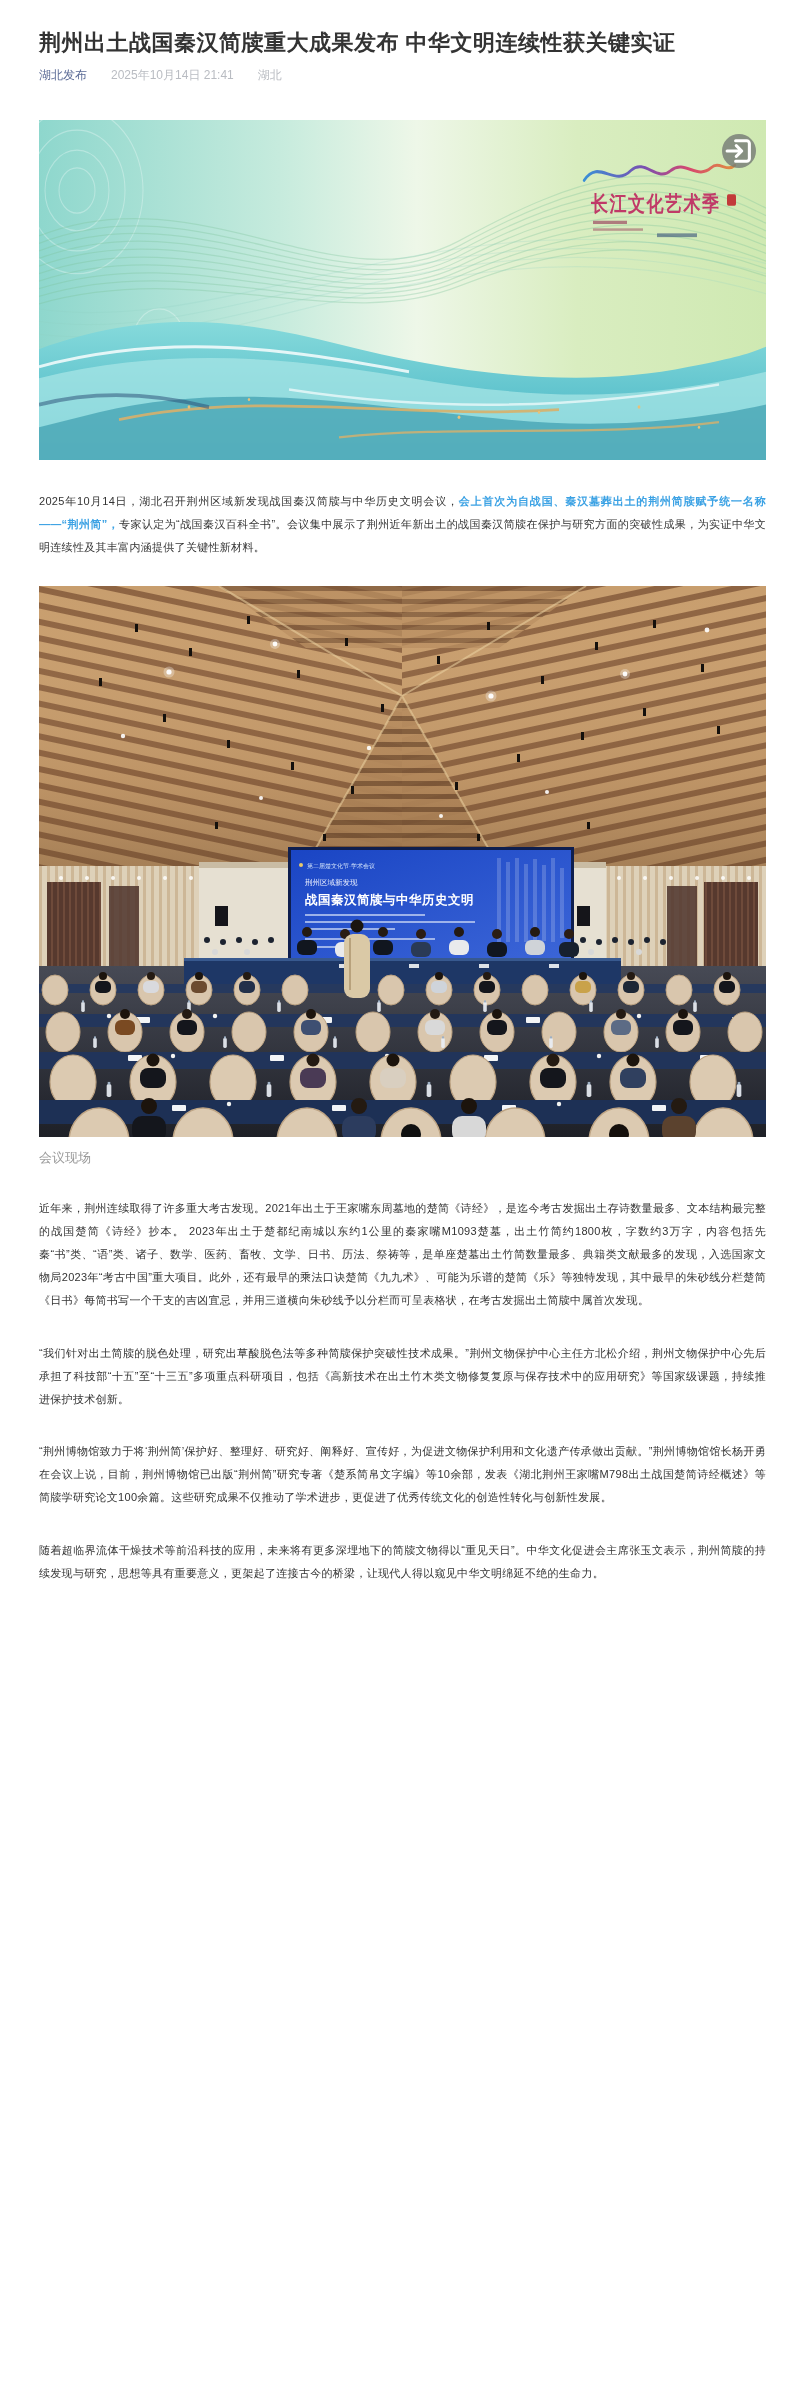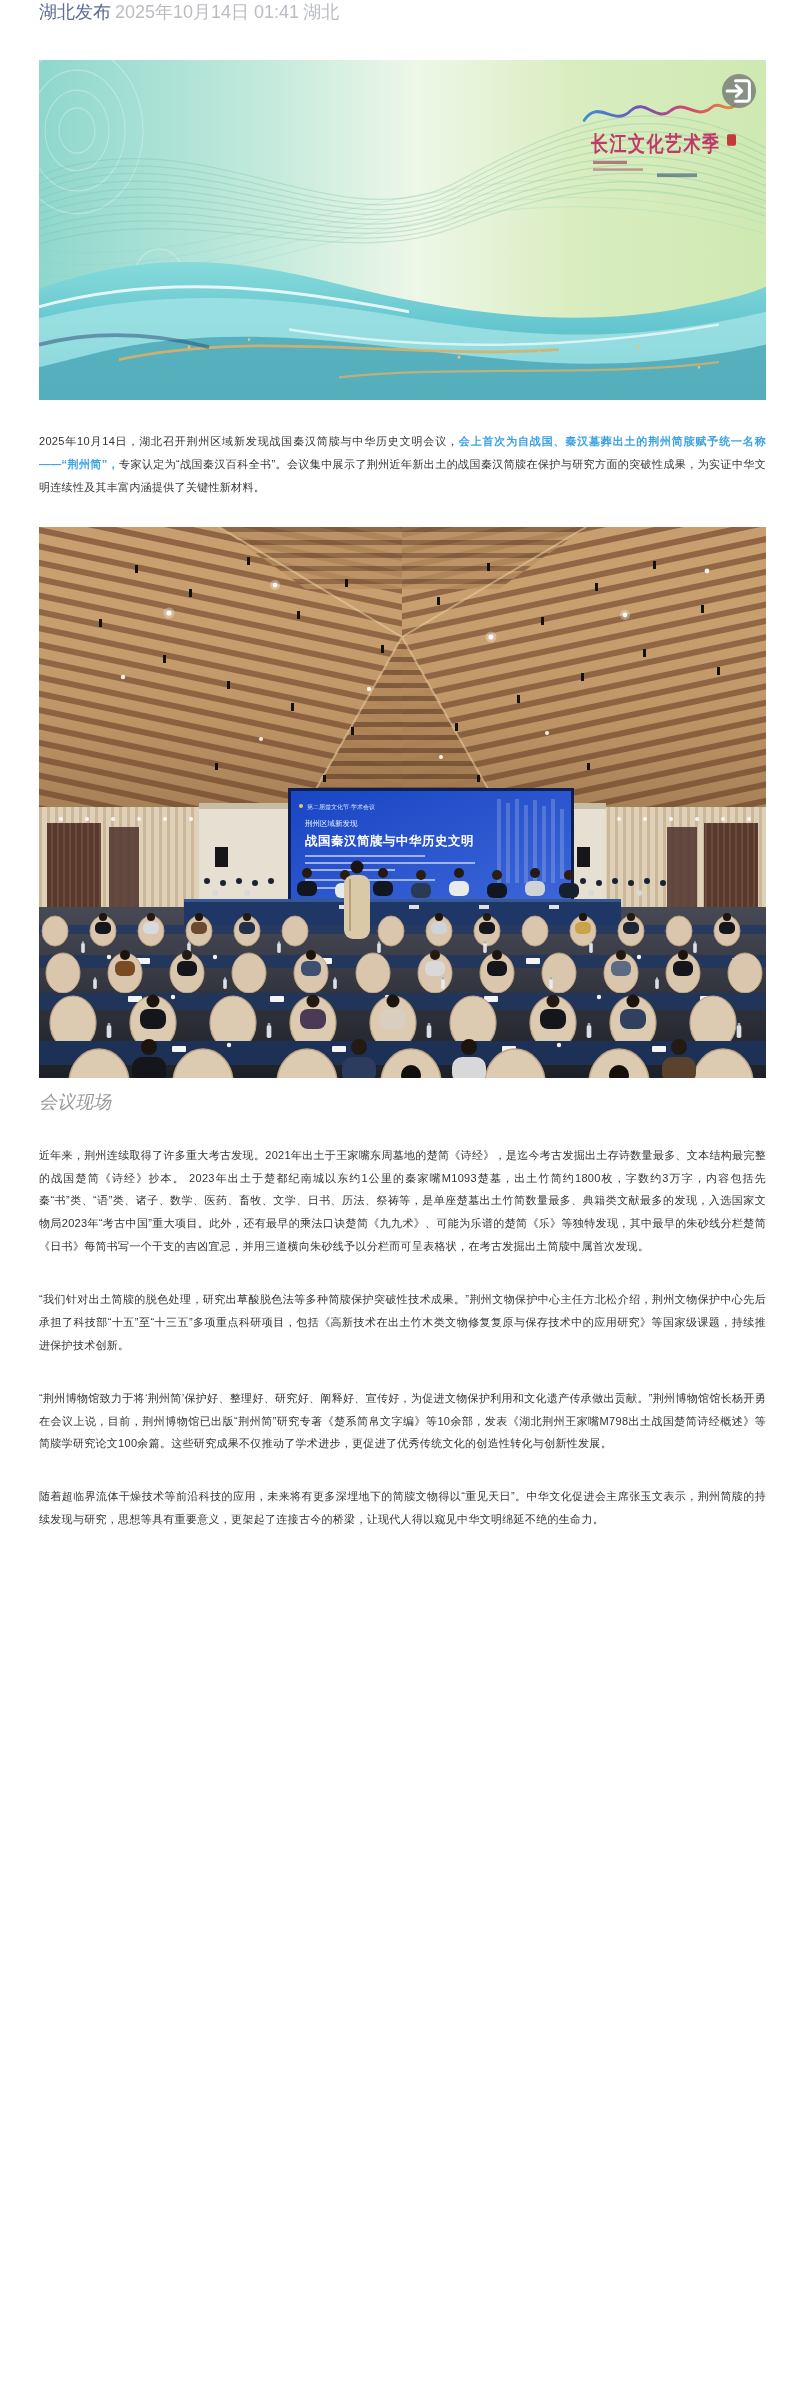--- a/index.html
+++ b/index.html
@@ -1,43 +1,44 @@
 <!DOCTYPE html>
 <html><head>
 <meta charset="utf-8">
 <style>
   html,body{margin:0;padding:0;background:#ffffff;}
   body{width:805px;min-height:2381px;font-family:"Liberation Sans","DejaVu Sans",sans-serif;color:#333;}
   .article{padding:0 39px;}
   .title{font-size:22px;line-height:1.4;font-weight:700;color:#333;margin:28px 0 8px;letter-spacing:.5px;}
-  .byline{display:flex;align-items:center;gap:4px;font-size:18px;margin:0 0 36px;}
+  .byline{display:flex;align-items:center;gap:24px;font-size:12px;margin:0 0 36px;}
   .source{color:#5b6b96;text-decoration:none;font-weight:500;cursor:pointer;}
   .meta{color:#b9bcc2;}
   .banner{position:relative;height:340px;overflow:hidden;background:#bfe7d4;}
   .banner svg{display:block;width:100%;height:100%;}
   .expand-btn{position:absolute;top:14px;right:10px;width:34px;height:34px;border-radius:50%;
     background:rgba(118,124,118,.82);display:flex;align-items:center;justify-content:center;cursor:pointer;}
   .figure-photo{height:551px;margin-top:28px;overflow:hidden;background:#a3a3a3;}
   .figure-photo svg{display:block;width:100%;height:100%;}
-  .caption{font-size:18px;color:#9a9a9a;margin:12px 0 0;font-style:italic;}
+  .caption{font-size:13px;color:#9a9a9a;margin:12px 0 0;}
   p.body{font-size:11px;line-height:2.08;color:#333;margin:30px 0 0;text-align:justify;letter-spacing:.3px;}
   p.body.first{margin-top:30px;}
   p.body.after-caption{margin-top:44px;}
   .hl{color:#3ca2e4;font-weight:700;}
   svg text{font-family:"Liberation Sans","DejaVu Sans",sans-serif;}
 </style>
 </head>
 <body>
 
 <div class="article">
 
+  <h1 class="title">荆州出土战国秦汉简牍重大成果发布 中华文明连续性获关键实证</h1>
 
   <div class="byline">
     <a class="source">湖北发布</a>
-    <span class="meta">2025年10月14日 01:41</span>
+    <span class="meta">2025年10月14日 21:41</span>
     <span class="meta">湖北</span>
   </div>
 
   <div class="banner">
     <svg viewBox="0 0 727 270" preserveAspectRatio="none">
       <defs>
         <linearGradient id="bgrad" x1="0" y1="0" x2="1" y2="0">
           <stop offset="0" stop-color="#8ed7cd"></stop>
             <stop offset="0.33" stop-color="#c6ebdd"></stop>
           <stop offset="0.52" stop-color="#eef7e8"></stop>

